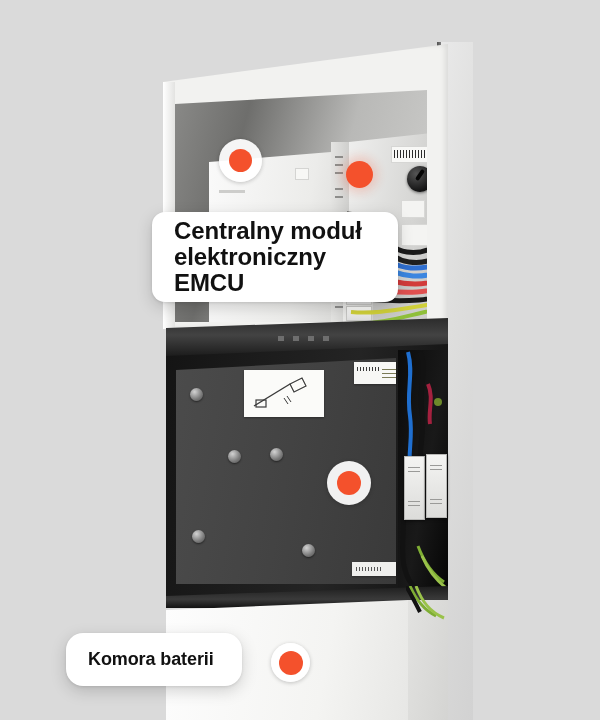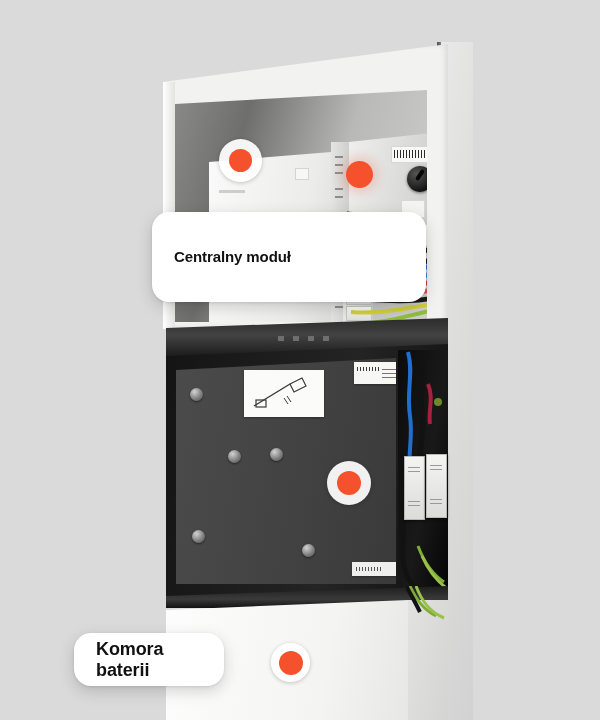--- a/index.html
+++ b/index.html
@@ -253,23 +253,23 @@
     box-shadow: 0 5px 16px rgba(0,0,0,.17), 0 1px 3px rgba(0,0,0,.10);
     display: flex;
     align-items: center;
     padding: 0 22px;
     box-sizing: border-box;
     color: #111111;
     font-weight: 700;
     letter-spacing: -0.1px;
   }
   .pill span { display:block; }
-  #pill-emcu { left:152px;  top:212px; width:274px; height:90px; font-size:15px; line-height:26px; }
+  #pill-emcu { left:152px;  top:212px; width:246px; height:90px; font-size:24px; line-height:26px;border-radius:13px; }
   #pill-batt { left:58px;   top:450px; width:239px; height:60px; font-size:19px; }
-  #pill-cham { left:74px;   top:633px; width:150px; height:53px; font-size:18px; }
+  #pill-cham { left:66px;   top:633px; width:176px; height:53px; font-size:18px; }
 </style>
 </head>
 <body>
 
 <div id="stage">
 
   <div class="photo">
 
     <div class="side-panel"></div>
 
@@ -415,20 +415,21 @@
     <span class="dot" style="width:24px;height:24px"></span>
   </div>
 
   <div class="hotspot ringed" id="hs-4" style="left:271px;top:643px;width:39px;height:39px">
     <span class="dot" style="width:24px;height:24px"></span>
   </div>
 
   <div class="pill" id="pill-emcu">
     <div>
       <span>Centralny moduł</span>
+      <span>elektroniczny EMCU</span>
     </div>
   </div>
 
 
   <div class="pill" id="pill-cham">
     <span>Komora baterii</span>
   </div>
 
 </div>
 

